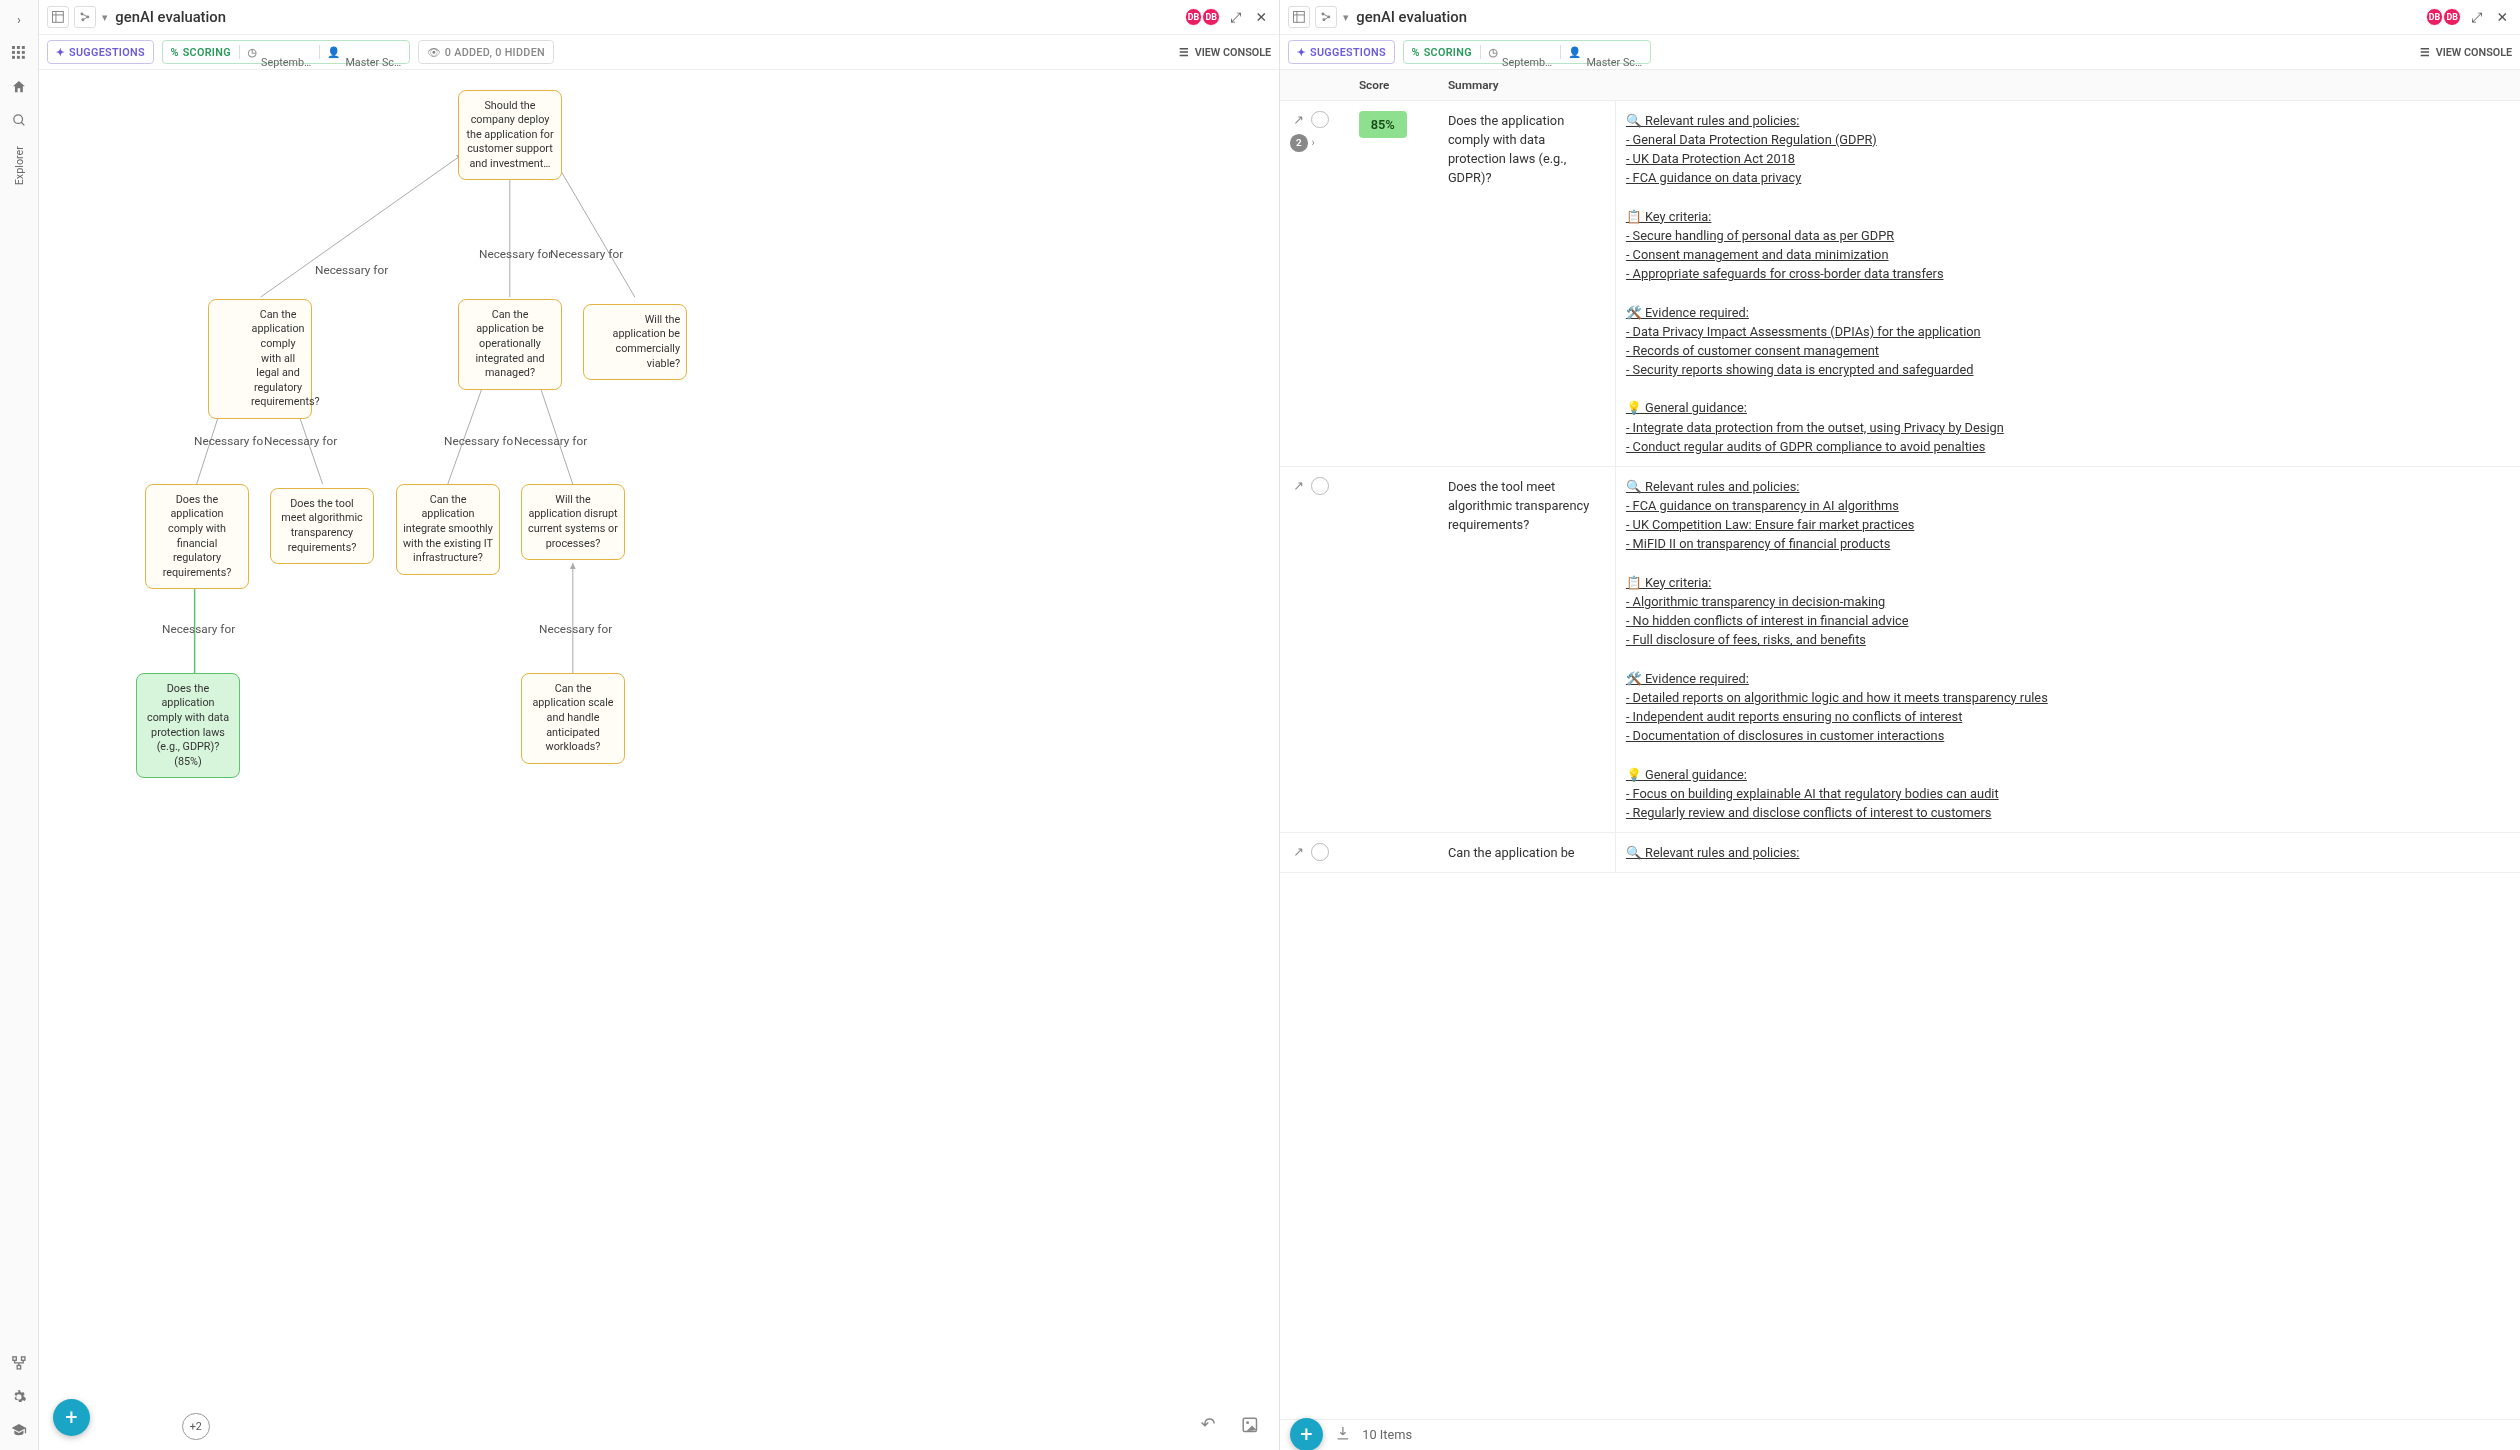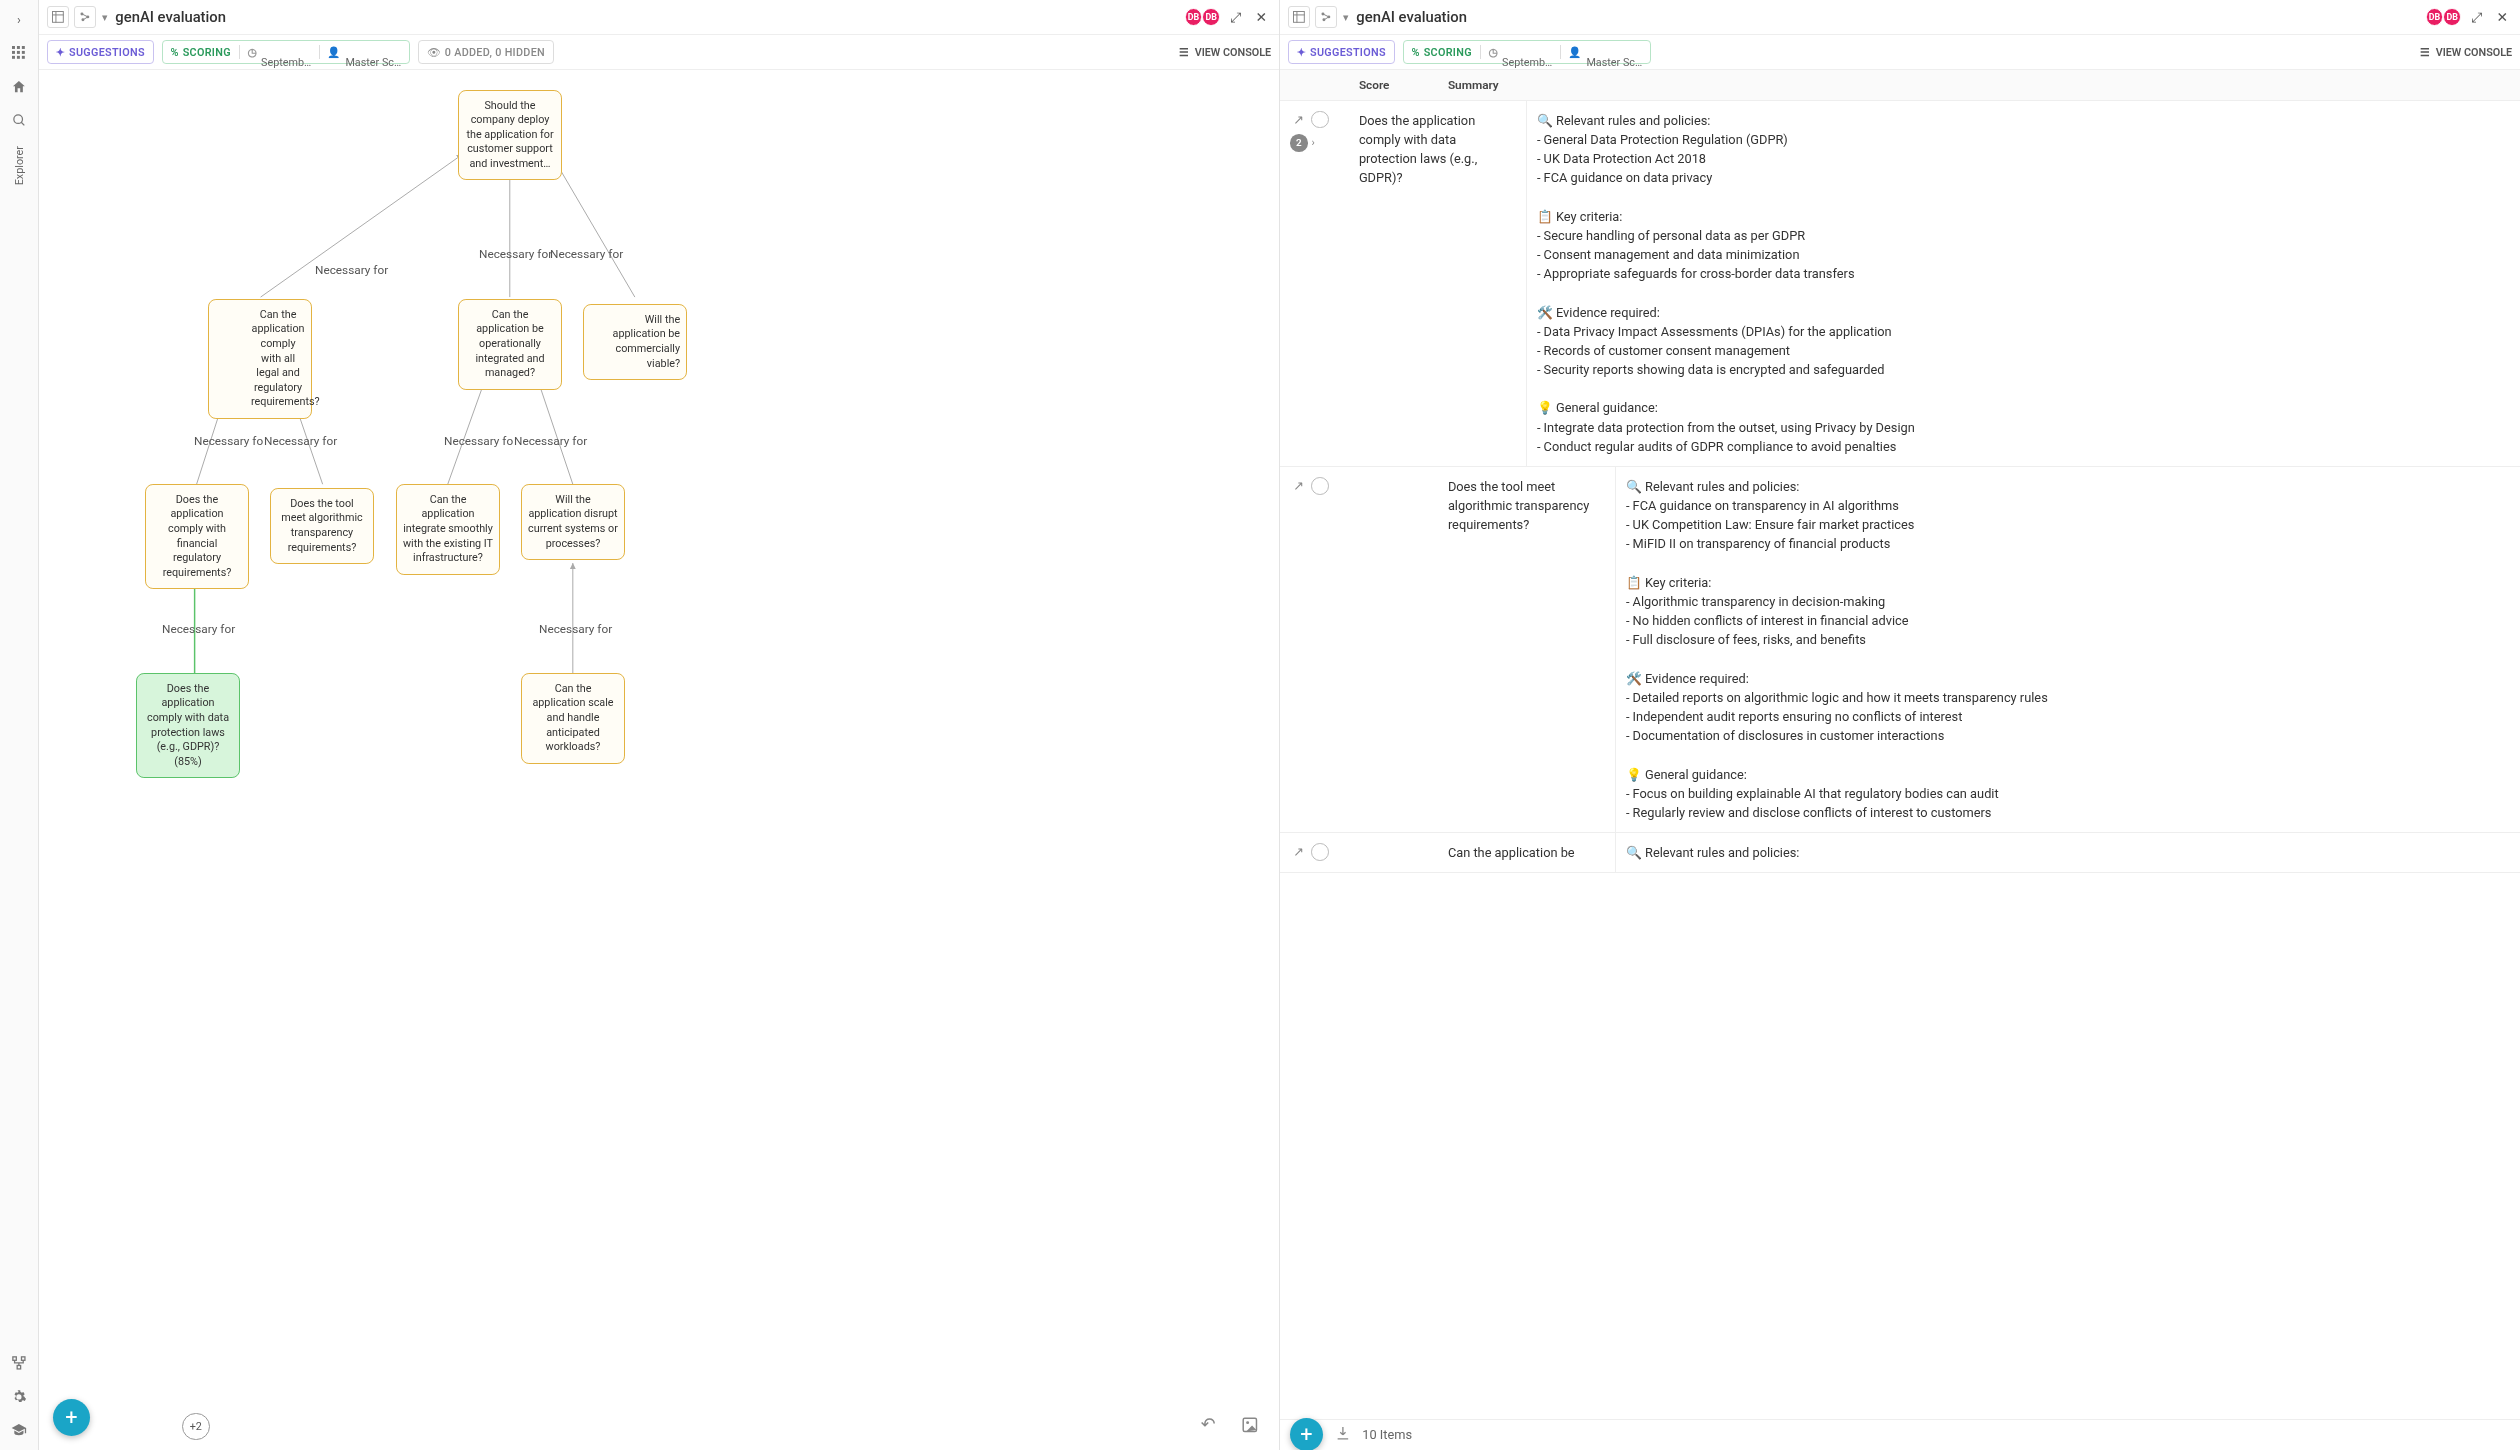--- a/index.html
+++ b/index.html
@@ -54,21 +54,21 @@
   .table-body{ flex:1; overflow-y:auto;}
   .row{ display:flex; border-bottom:1px solid #eee;}
   .row .cell{ padding:9.9px; font-size:12.8px; line-height:1.5;}
   .score-badge{ display:inline-block; background:#8ee08e; color:#1a4a1a; font-weight:600; padding:3.9px 11.8px; border-radius:3.9px;}
   .row-actions{ display:flex; flex-direction:column; gap:5.9px; align-items:flex-start;}
   .ra-line{display:flex; gap:3.9px; align-items:center;}
   .ra-icon{ width:17.7px;height:17.7px;color:#888; display:flex;align-items:center;justify-content:center;font-size:12.8px;}
   .ra-circle{ width:17.7px;height:17.7px;border:1.5px solid #bbb;border-radius:50%;}
   .ra-count{ width:17.7px;height:17.7px;border-radius:50%;background:#888;color:#fff;font-size:9.9px;display:flex;align-items:center;justify-content:center;font-weight:600;}
   .ra-chev{color:#888;font-size:10.8px;}
-  pre.guidance{font-family:inherit; white-space:pre-wrap; margin:0;}
+  pre.guidance{font-family:inherit; white-space:pre-wrap; margin:0;text-decoration:underline;}
   .table-footer{ height:31.5px; border-top:1px solid #eee; display:flex; align-items:center; gap:11.8px; padding:0 9.9px; position:relative;}
   .table-footer .fab{position:static;}
   .dl-icon{color:#888;}
 </style>
 </head>
 <body>
 
 <div class="app">
 
   <div class="rail">
@@ -297,20 +297,21 @@
                   <div class="ra-line">
                     <span class="ra-icon">↗</span>
                     <span class="ra-circle"></span>
                   </div>
                   <div class="ra-line">
                     <span class="ra-count">2</span>
                     <span class="ra-chev">›</span>
                   </div>
                 </div>
               </div>
+              <div class="cell col-score"><span class="score-badge">85%</span></div>
               <div class="cell col-summary">Does the application comply with data protection laws (e.g., GDPR)?</div>
               <div class="cell col-guidance">
                 <pre class="guidance">🔍 Relevant rules and policies:
 - General Data Protection Regulation (GDPR)
 - UK Data Protection Act 2018
 - FCA guidance on data privacy
 
 📋 Key criteria:
 - Secure handling of personal data as per GDPR
 - Consent management and data minimization

